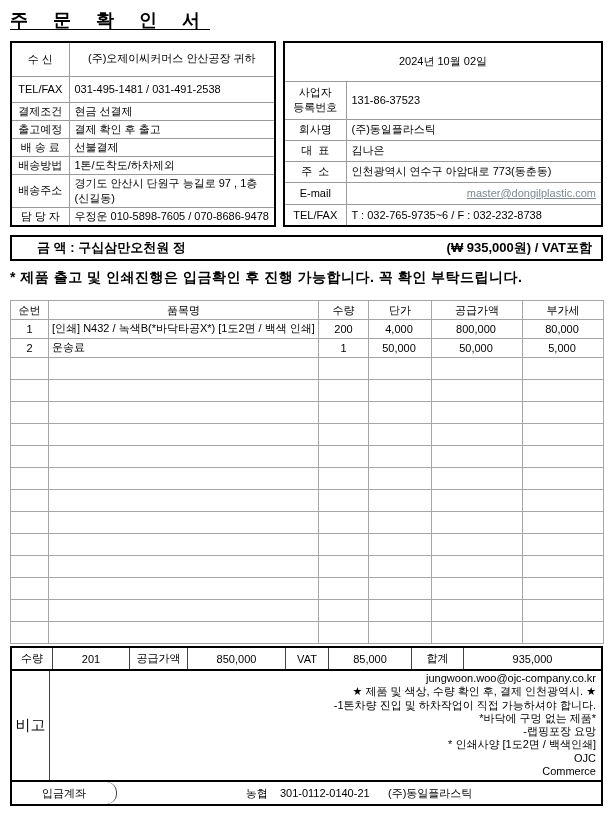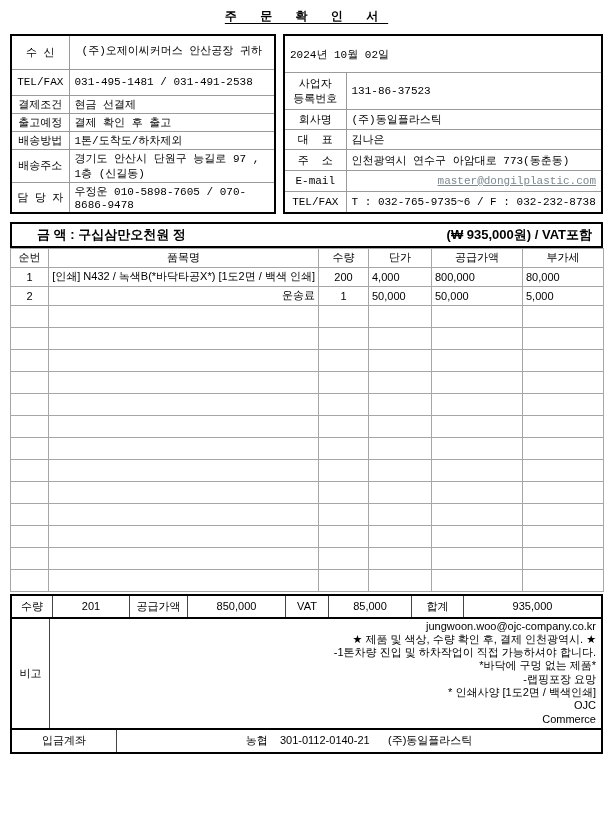--- a/index.html
+++ b/index.html
@@ -8,54 +8,53 @@
     width: 613px; height: 817px;
     background: #ffffff; color: #000000;
     font-family: "Liberation Sans", "DejaVu Sans", sans-serif;
     font-size: 11px;
     overflow: hidden;
   }
   .page { padding: 6px 10px 0 10px; width: 613px; }
 
   
   .doc-title {
-    text-align: center;
-    font-size: 12px; font-weight: bold;
+    text-align: left;
+    font-size: 18px; font-weight: bold;
     letter-spacing: 10px;
     text-decoration: underline;
     text-underline-offset: 3px;
     margin: 2px 0 9px 0;
     white-space: pre;
   }
 
   
   .top-tables { display: flex; gap: 7px; align-items: stretch; }
   table.info {
     border-collapse: collapse;
     border: 2px solid #000;
     table-layout: fixed;
-    font-family: Liberation Mono, monospace;
   }
   table.info td {
     border: 1px solid #9b9b9b;
     padding: 1px 5px;
     font-size: 11px;
     overflow: hidden;
   }
   table.info td.lbl {
     text-align: center;
     white-space: pre-wrap;
     padding: 1px 2px;
   }
   table.recipient { width: 266px; }
   table.recipient col.c-lbl { width: 58px; }
   table.supplier { width: 320px; }
   table.supplier col.c-lbl { width: 62px; }
   td.recipient-name { font-size: 14px; line-height: 1.25; text-align: center; }
-  td.date-cell { font-size: 12px; }
+  td.date-cell { text-align: center; font-size: 12px; }
   .link { color: #7c8890; text-decoration: underline; text-align: right; }
 
   
   .amount-box {
     border: 2px solid #000;
     margin-top: 8px;
     height: 26px;
     display: flex; align-items: center; justify-content: space-between;
     font-weight: bold; font-size: 13px;
     padding: 0 9px 0 25px;
@@ -79,22 +78,22 @@
   table.items th, table.items td {
     border: 1px solid #a6a6a6;
     font-size: 11px;
     font-weight: normal;
     padding: 1px 3px;
     overflow: hidden;
   }
   table.items th { height: 19px; text-align: center; }
   table.items td { height: 19px; }
   table.items td.c { text-align: center; }
-  table.items td.r { text-align: left; padding-right: 5px; }
-  table.items td.name { text-align: right; line-height: 1.2; }
+  table.items td.r { text-align: center; padding-right: 5px; }
+  table.items td.name { text-align: left; line-height: 1.2; }
   table.items tr.empty td { height: 22px; }
   col.w-no { width: 38px; } col.w-name { width: 270px; }
   col.w-qty { width: 50px; } col.w-unit { width: 63px; }
   col.w-supply { width: 91px; } col.w-vat { width: 81px; }
 
   
   .bottom {
     border: 2px solid #000;
     margin-top: 2px;
     width: 593px;
@@ -110,32 +109,32 @@
     font-size: 11px;
     border-right: 1px solid #444;
   }
   .summary-row > div:last-child { border-right: none; }
 
   .remarks-row { display: flex; border-bottom: 2px solid #000; }
   .remarks-label {
     width: 38px; flex: 0 0 38px;
     display: flex; align-items: center; justify-content: center;
     border-right: 1px solid #444;
-    font-size: 11px;
+    font-size: 15px;
   }
   .remarks-body { flex: 1; padding: 1px 5px 2px 5px; text-align: right; }
   .remarks-body .line { font-size: 11px; line-height: 13.3px; white-space: pre-wrap; }
 
   .account-row { display: grid; grid-template-columns: 105px 1fr; }
   .account-row > div {
     height: 22px;
     display: flex; align-items: center; justify-content: center;
     font-size: 11px;
   }
-  .account-label { border-right: 1px solid #444; }
+  .account-label { border-right: 1px solid #444; border-radius: 10px; }
   .account-value { white-space: pre-wrap; }
 </style>
 </head>
 <body>
 
 <div class="page">
 
   <div class="doc-title">주 문 확 인 서</div>
 
   <div class="top-tables">
@@ -156,20 +155,24 @@
       </tr>
       <tr style="height:18px">
         <td class="lbl">결제조건</td>
         <td>현금 선결제</td>
       </tr>
       <tr style="height:18px">
         <td class="lbl">출고예정</td>
         <td>결제 확인 후 출고</td>
       </tr>
       <tr style="height:18px">
+        <td class="lbl">배 송 료</td>
+        <td>선불결제</td>
+      </tr>
+      <tr style="height:18px">
         <td class="lbl">배송방법</td>
         <td>1톤/도착도/하차제외</td>
       </tr>
       <tr style="height:27px">
         <td class="lbl">배송주소</td>
         <td>경기도 안산시 단원구 능길로 97 , 1층 (신길동)</td>
       </tr>
       <tr style="height:19px">
         <td class="lbl">담 당 자</td>
         <td>우정운 010-5898-7605 / 070-8686-9478</td>
@@ -214,20 +217,21 @@
     </tbody>
       </table>
 
   </div>
 
   <div class="amount-box">
     <span>금 액 : 구십삼만오천원 정</span>
     <span>(₩ 935,000원) / VAT포함</span>
   </div>
 
+  <div class="notice">* 제품 출고 및 인쇄진행은 입금확인 후 진행 가능합니다. 꼭 확인 부탁드립니다.</div>
 
   <table class="items">
     <colgroup>
       <col class="w-no">
         <col class="w-name">
         <col class="w-qty">
       <col class="w-unit">
         <col class="w-supply">
         <col class="w-vat">
     </colgroup>

